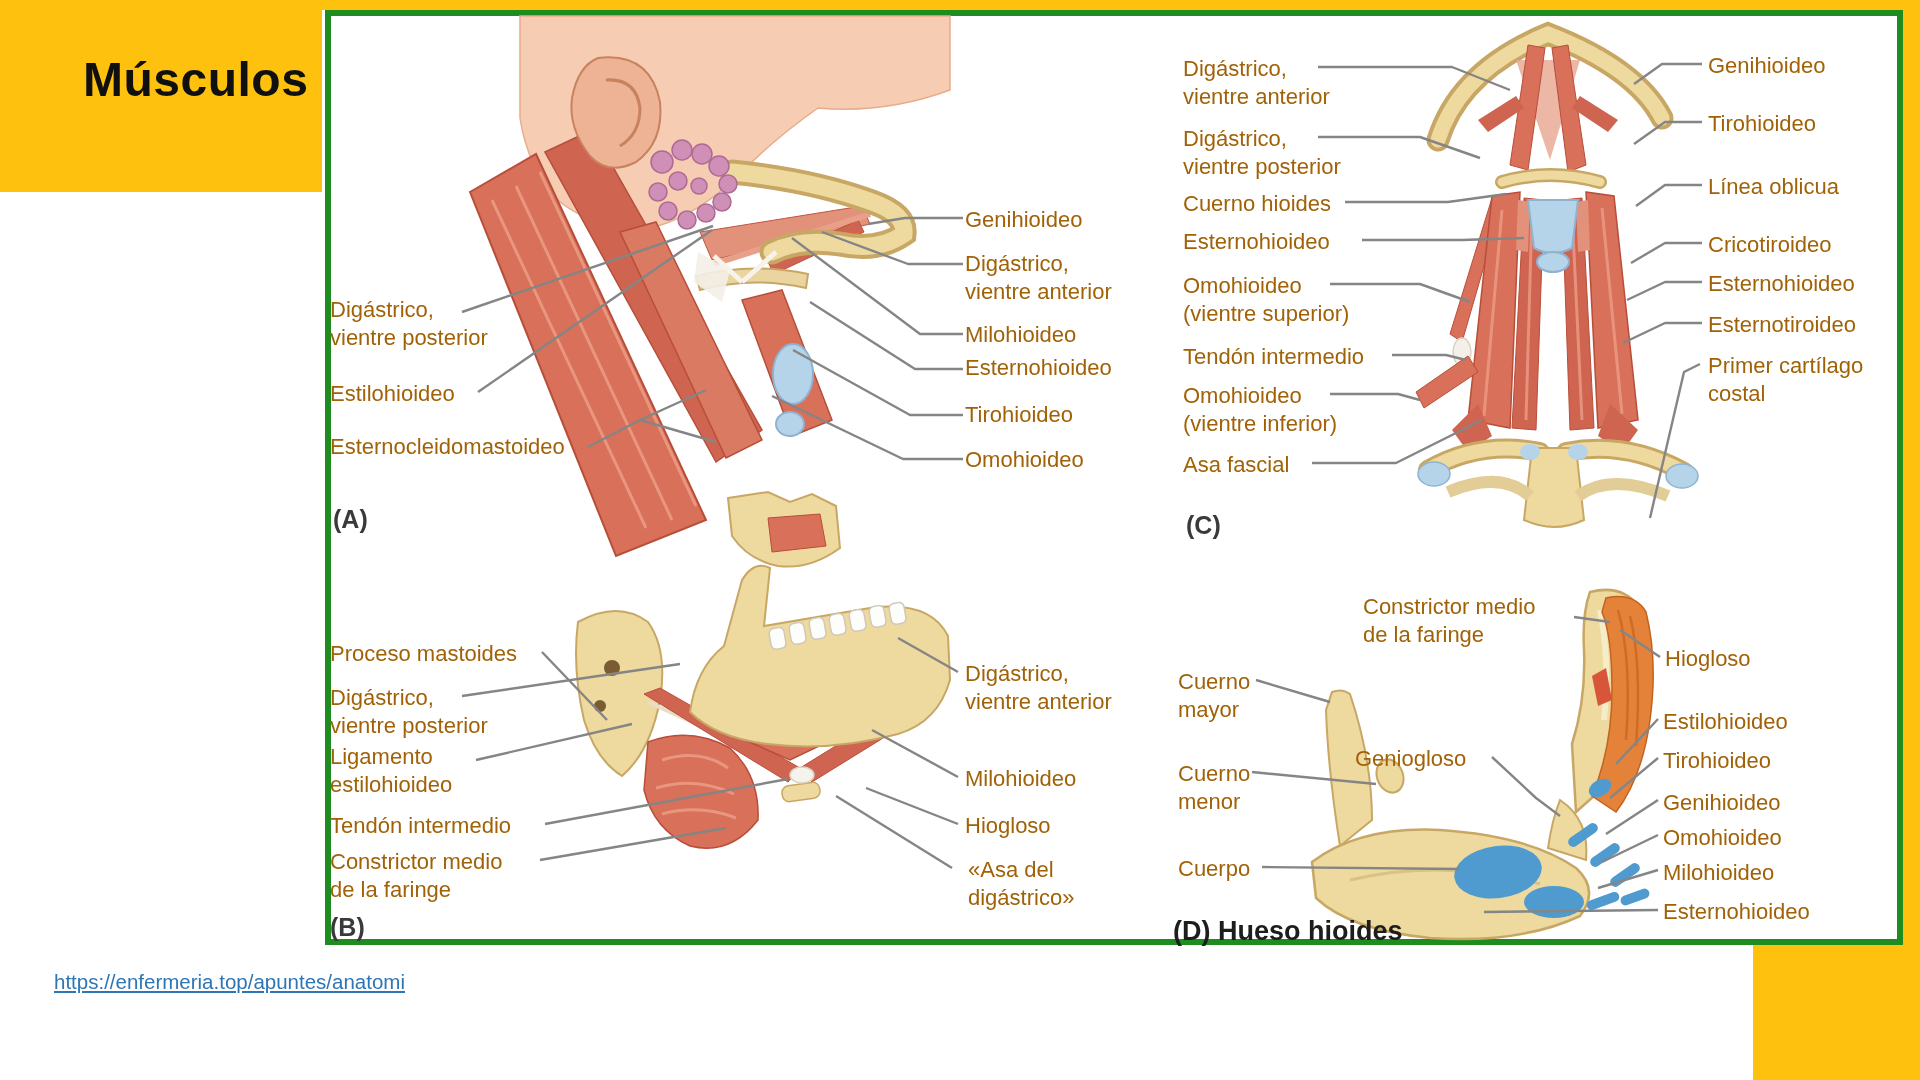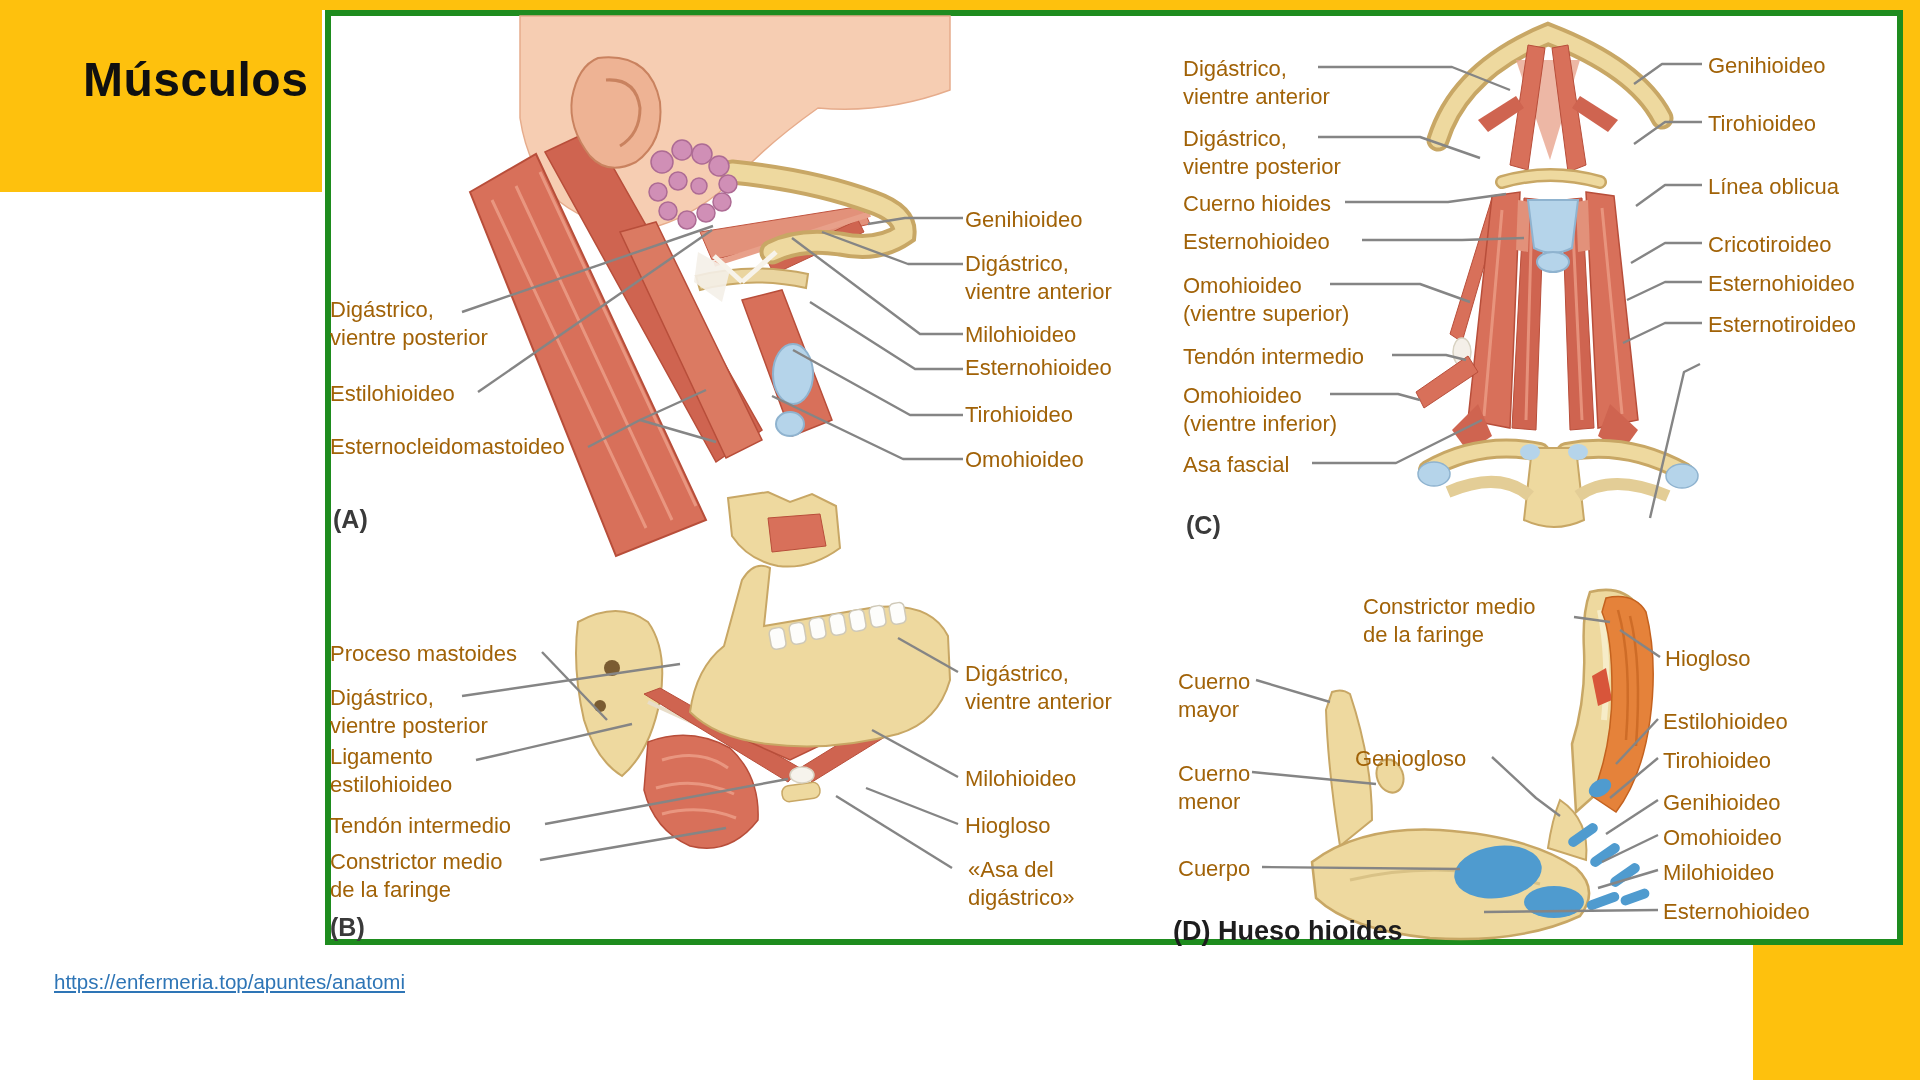--- a/index.html
+++ b/index.html
@@ -254,20 +254,22 @@
   <div class="lbl" style="left:1183px;top:382px">Omohioideo
 (vientre inferior)</div>
   <div class="lbl" style="left:1183px;top:451px">Asa fascial</div>
   <div class="tag" style="left:1186px;top:511px">(C)</div>
   <div class="lbl" style="left:1708px;top:52px">Genihioideo</div>
   <div class="lbl" style="left:1708px;top:110px">Tirohioideo</div>
   <div class="lbl" style="left:1708px;top:173px">Línea oblicua</div>
   <div class="lbl" style="left:1708px;top:231px">Cricotiroideo</div>
   <div class="lbl" style="left:1708px;top:270px">Esternohioideo</div>
   <div class="lbl" style="left:1708px;top:311px">Esternotiroideo</div>
+  <div class="lbl" style="left:1708px;top:352px">Primer cartílago
+costal</div>
 
   <div class="lbl" style="left:330px;top:640px">Proceso mastoides</div>
   <div class="lbl" style="left:330px;top:684px">Digástrico,
 vientre posterior</div>
   <div class="lbl" style="left:330px;top:743px">Ligamento
 estilohioideo</div>
   <div class="lbl" style="left:330px;top:812px">Tendón intermedio</div>
   <div class="lbl" style="left:330px;top:848px">Constrictor medio
 de la faringe</div>
   <div class="tag" style="left:330px;top:913px">(B)</div>

